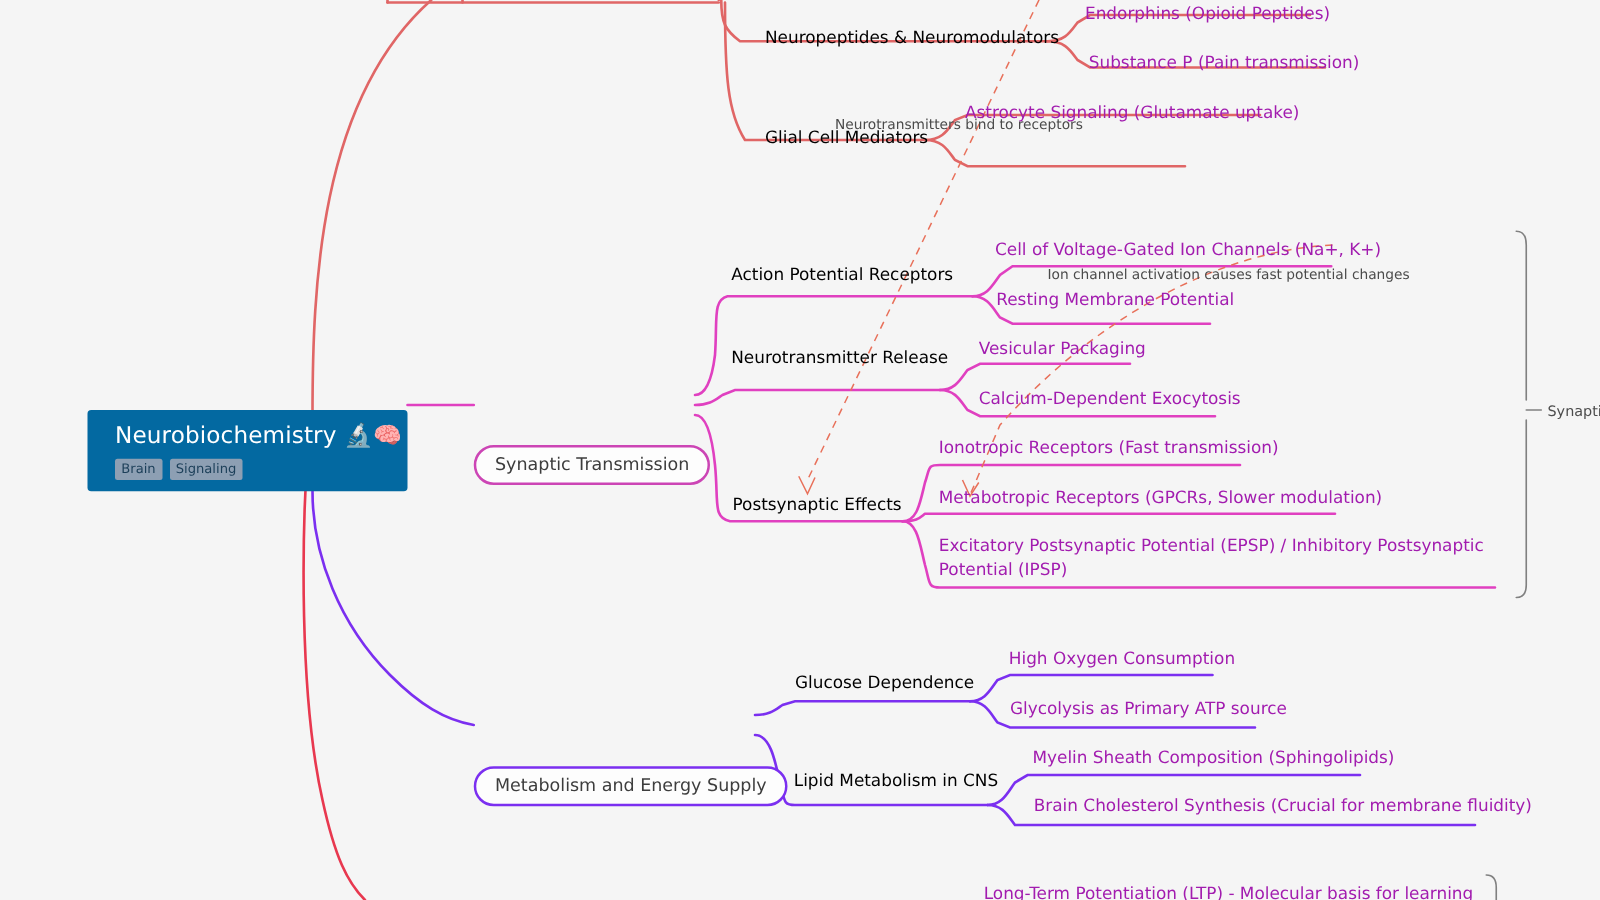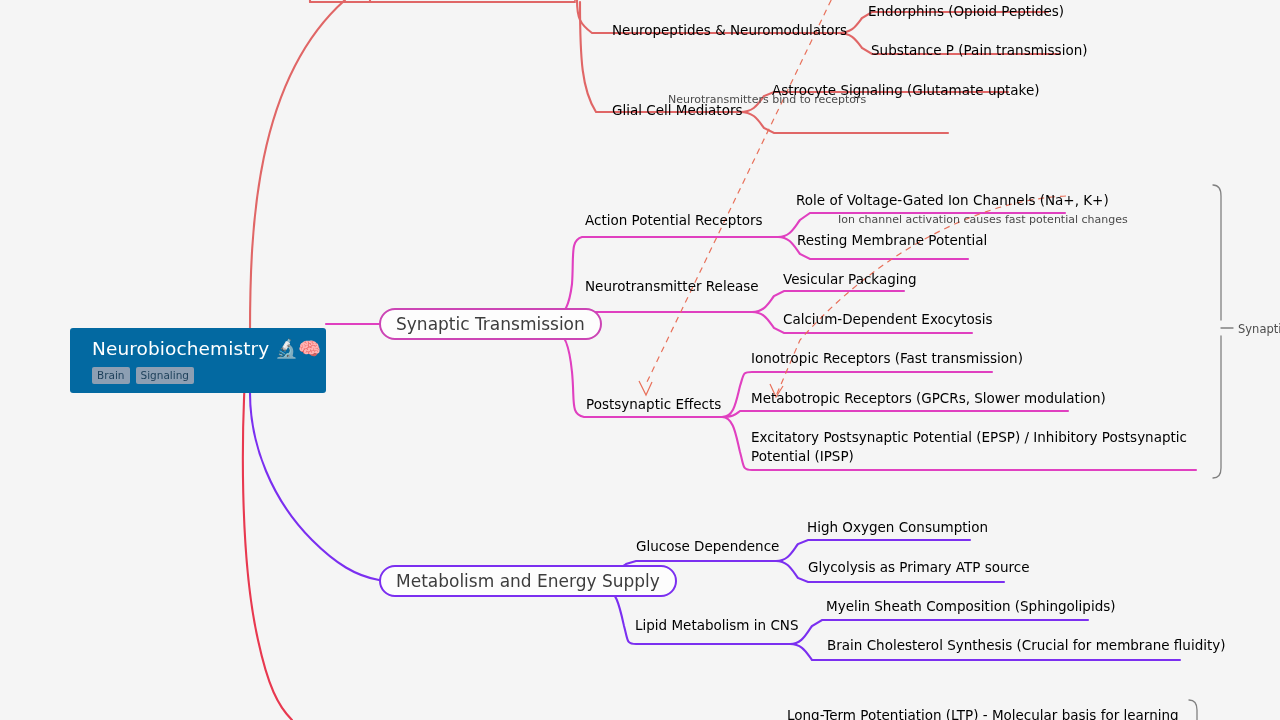--- a/index.html
+++ b/index.html
@@ -64,40 +64,41 @@
     position: absolute;
     background: #fdfdfd;
     border: 2px solid #cc45b5;
     border-radius: 17px;
     height: 32px;
     box-sizing: border-box;
     display: flex;
     align-items: center;
     justify-content: center;
     padding: 2px 15px;
-    font-size: 17px;
+    font-size: 14px;
     color: #3d3d3d;
     white-space: nowrap;
     z-index: 5;
+    margin-top: 48px;
   }
 
   
   .lvl2 {
     position: absolute;
     font-size: 13.5px;
     color: #000000;
     white-space: nowrap;
     z-index: 4;
   }
 
   
   .leaf {
     position: absolute;
     font-size: 13.5px;
-    color: #000000;
+    color: #a21caf;
     z-index: 4;
     line-height: 19px;
   }
 
   
   .rel-label {
     position: absolute;
     font-size: 11px;
     color: #4a4a4a;
     white-space: nowrap;
@@ -207,21 +208,21 @@
   <div class="lvl2" style="left:612px; top:22px;">Neuropeptides &amp; Neuromodulators</div>
   <div class="leaf" style="left:868px; top:2px;">Endorphins (Opioid Peptides)</div>
   <div class="leaf" style="left:871px; top:41px;">Substance P (Pain transmission)</div>
 
   <div class="lvl2" style="left:612px; top:102px;">Glial Cell Mediators</div>
   <div class="leaf" style="left:772px; top:81px;text-align:center;">Astrocyte Signaling (Glutamate uptake)</div>
 
   <div class="pill" style="left:379px; top:308px;">Synaptic Transmission</div>
 
   <div class="lvl2" style="left:585px; top:212px;">Action Potential Receptors</div>
-  <div class="leaf" style="left:796px; top:191px;">Role of Voltage-Gated Ion Channels (Na+, K+)</div>
+  <div class="leaf" style="left:796px; top:191px;">Cell of Voltage-Gated Ion Channels (Na+, K+)</div>
   <div class="leaf" style="left:797px; top:231px;">Resting Membrane Potential</div>
 
   <div class="lvl2" style="left:585px; top:278px;">Neurotransmitter Release</div>
   <div class="leaf" style="left:783px; top:270px;">Vesicular Packaging</div>
   <div class="leaf" style="left:783px; top:310px;">Calcium-Dependent Exocytosis</div>
 
   <div class="lvl2" style="left:586px; top:396px;">Postsynaptic Effects</div>
   <div class="leaf" style="left:751px; top:349px;">Ionotropic Receptors (Fast transmission)</div>
   <div class="leaf" style="left:751px; top:389px;">Metabotropic Receptors (GPCRs, Slower modulation)</div>
   <div class="leaf" style="left:751px; top:428px; width:450px;">Excitatory Postsynaptic Potential (EPSP) / Inhibitory Postsynaptic Potential (IPSP)</div>

